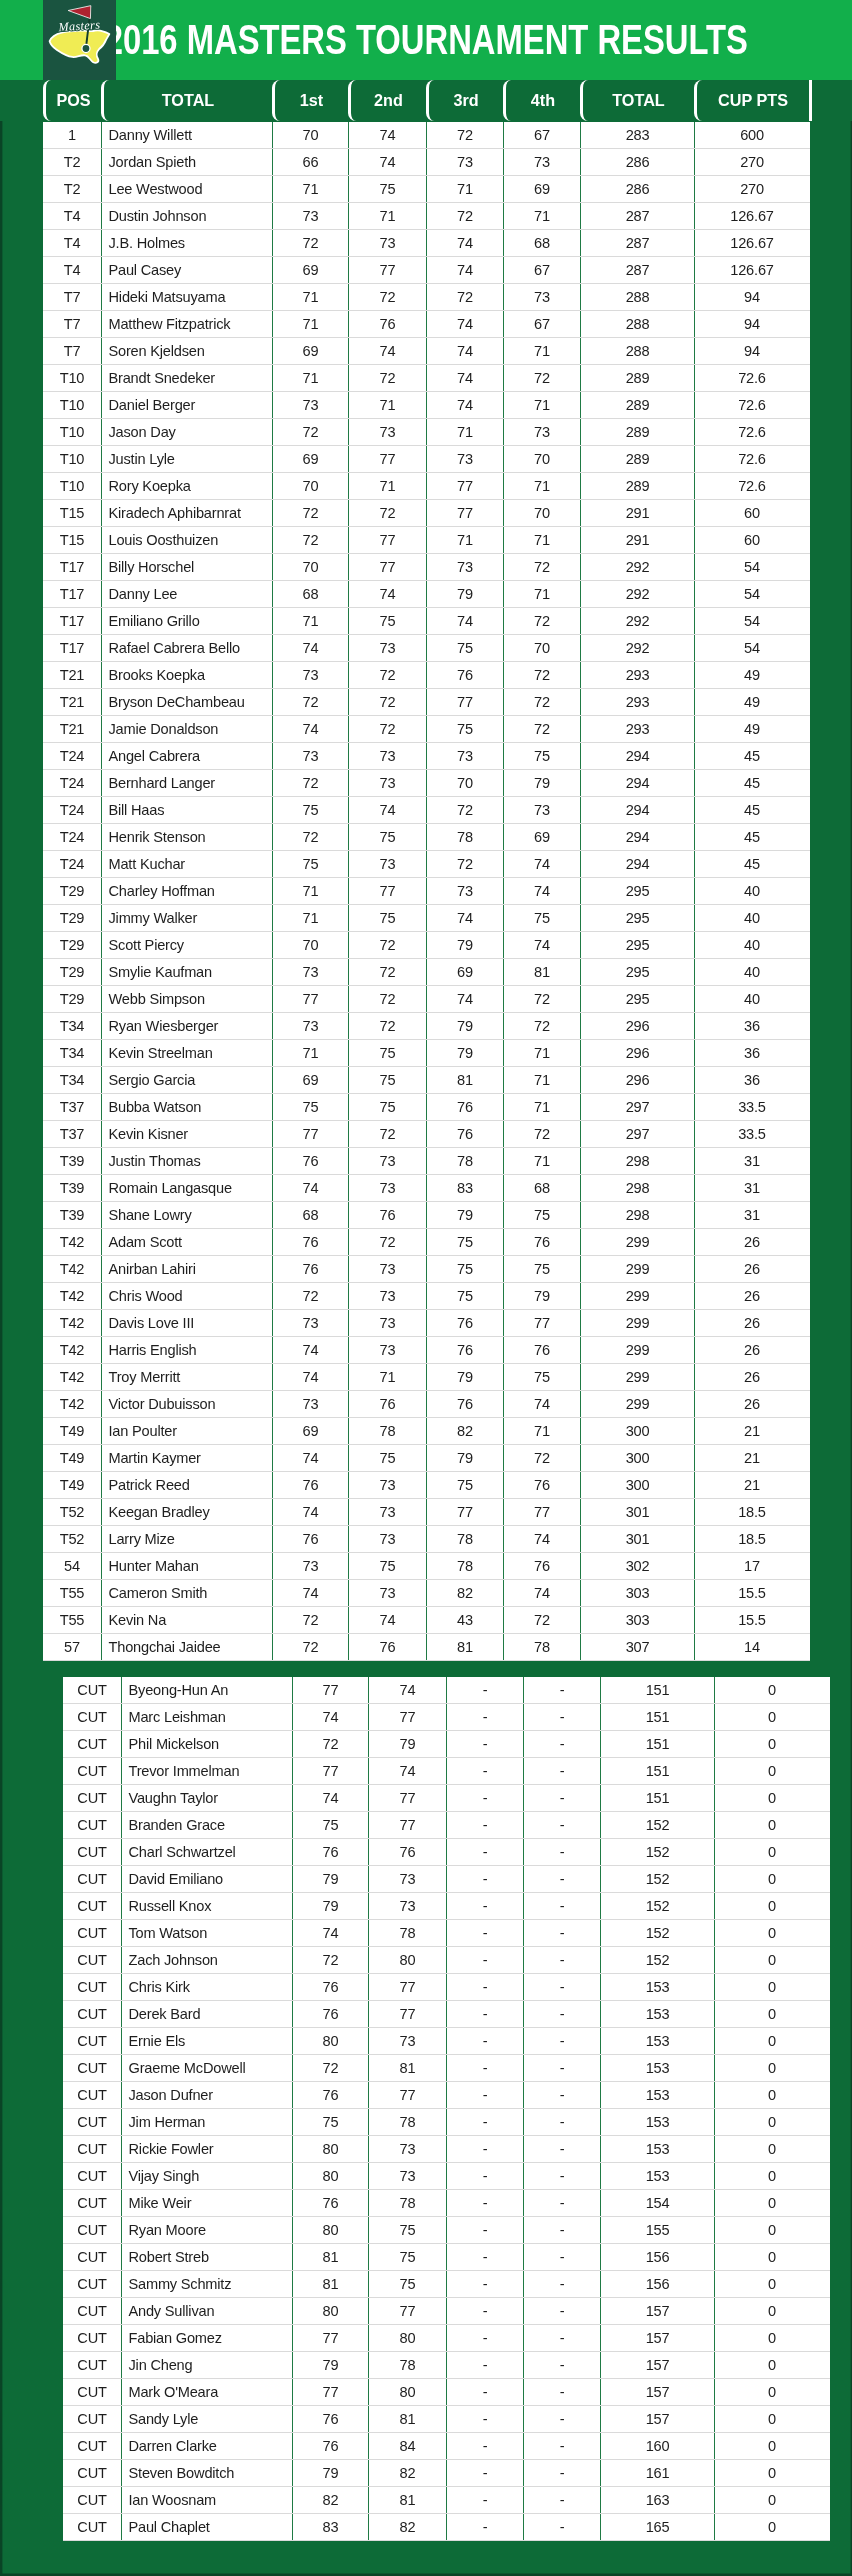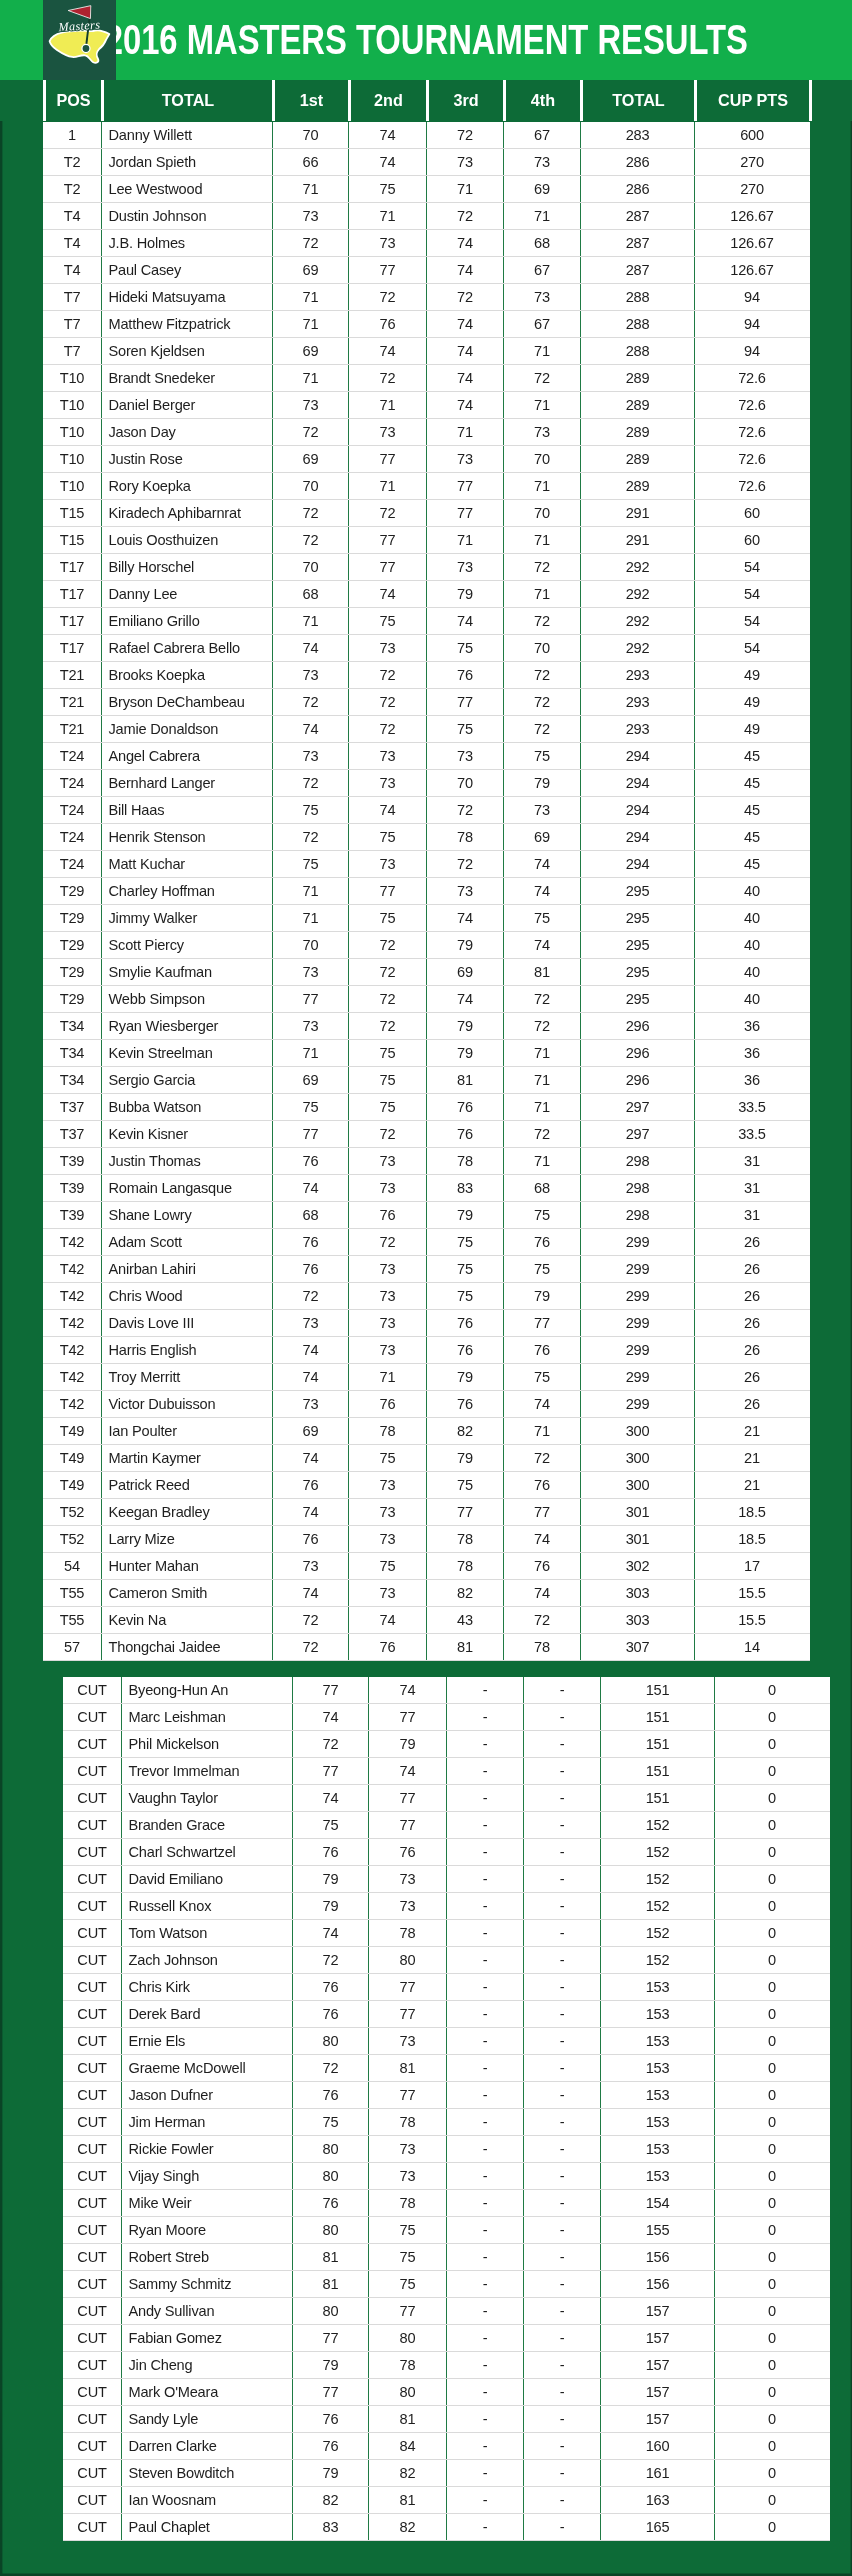--- a/index.html
+++ b/index.html
@@ -39,21 +39,21 @@
   
   .colheader{
     position:absolute;top:80px;left:0;width:853px;height:41px;
     background:var(--dark-green);
     display:flex;box-sizing:border-box;padding-left:43px;
   }
   .hcell{
     box-sizing:border-box;border-left:3.2px solid #FFFFFF;
     color:#FFFFFF;font-weight:bold;font-size:16.2px;
     display:flex;align-items:center;justify-content:center;
-    height:41px;white-space:nowrap;
+    height:41px;white-space:nowrap;border-radius:8px;
   }
   .endsep{box-sizing:border-box;border-left:3.2px solid #FFFFFF;height:41px;}
   
   .c0{width:58px;}.c1{width:171px;}.c2{width:76px;}.c3{width:78px;}
   .c4{width:77px;}.c5{width:77px;}.c6{width:114px;}.c7{width:115px;}
   
   .tbody{position:absolute;left:43px;width:767px;}
   .tbody.made{top:122px;}
   .tbody.cutrows{top:1677px;padding-left:20px;}
   .row{
@@ -237,21 +237,21 @@
         <div class="cell c1 player">Jason Day</div>
         <div class="cell c2">72</div>
         <div class="cell c3">73</div>
         <div class="cell c4">71</div>
         <div class="cell c5">73</div>
         <div class="cell c6">289</div>
         <div class="cell c7">72.6</div>
       </div>
       <div class="row">
         <div class="cell c0">T10</div>
-        <div class="cell c1 player">Justin Rose</div>
+        <div class="cell c1 player">Justin Lyle</div>
         <div class="cell c2">69</div>
         <div class="cell c3">77</div>
         <div class="cell c4">73</div>
         <div class="cell c5">70</div>
         <div class="cell c6">289</div>
         <div class="cell c7">72.6</div>
       </div>
       <div class="row">
         <div class="cell c0">T10</div>
         <div class="cell c1 player">Rory Koepka</div>

